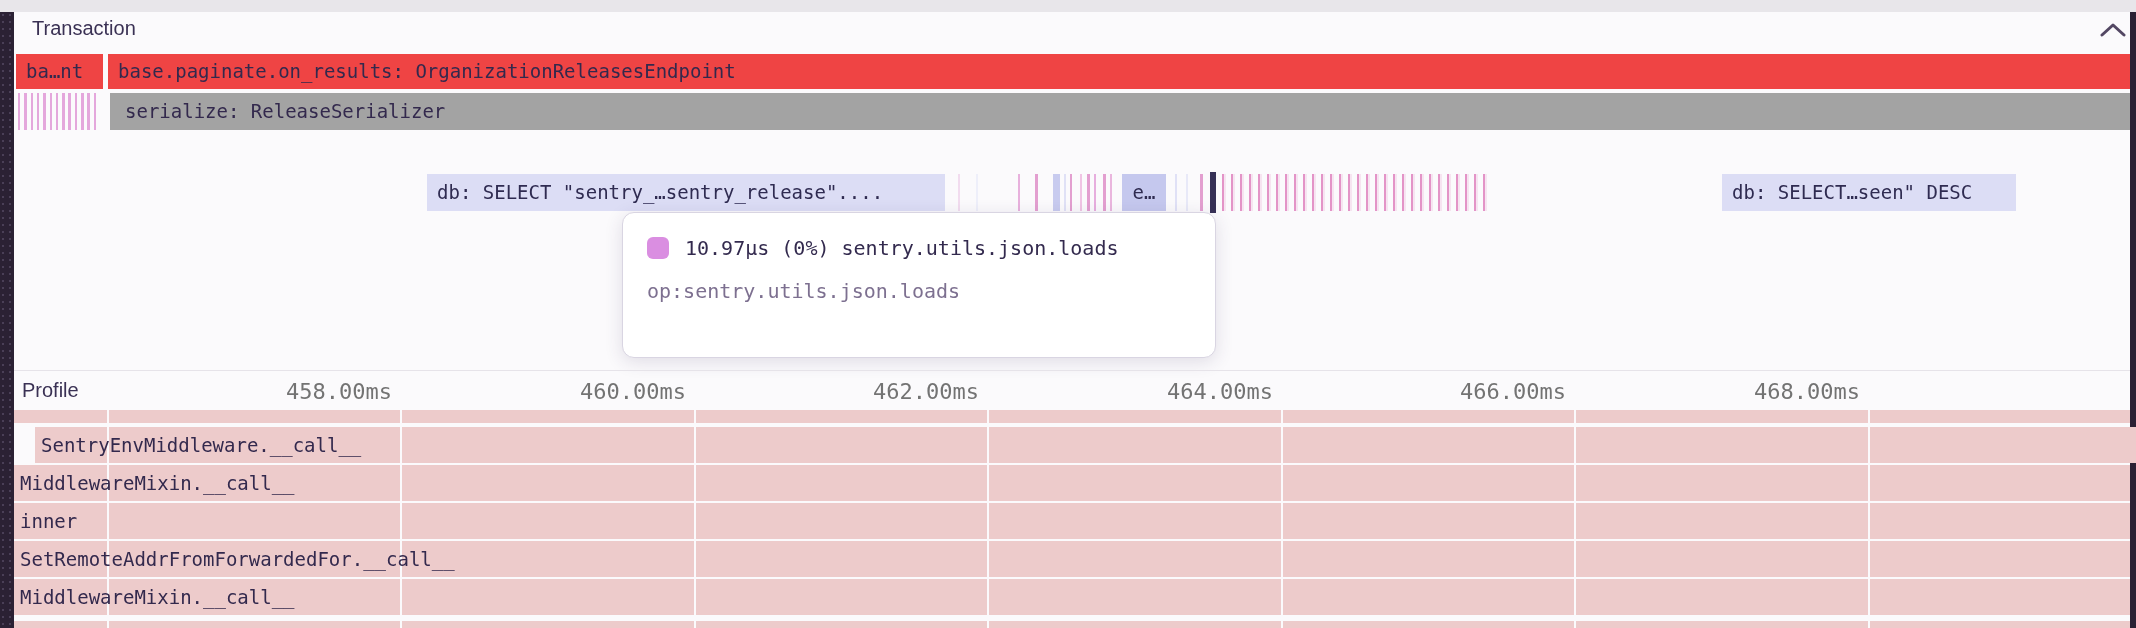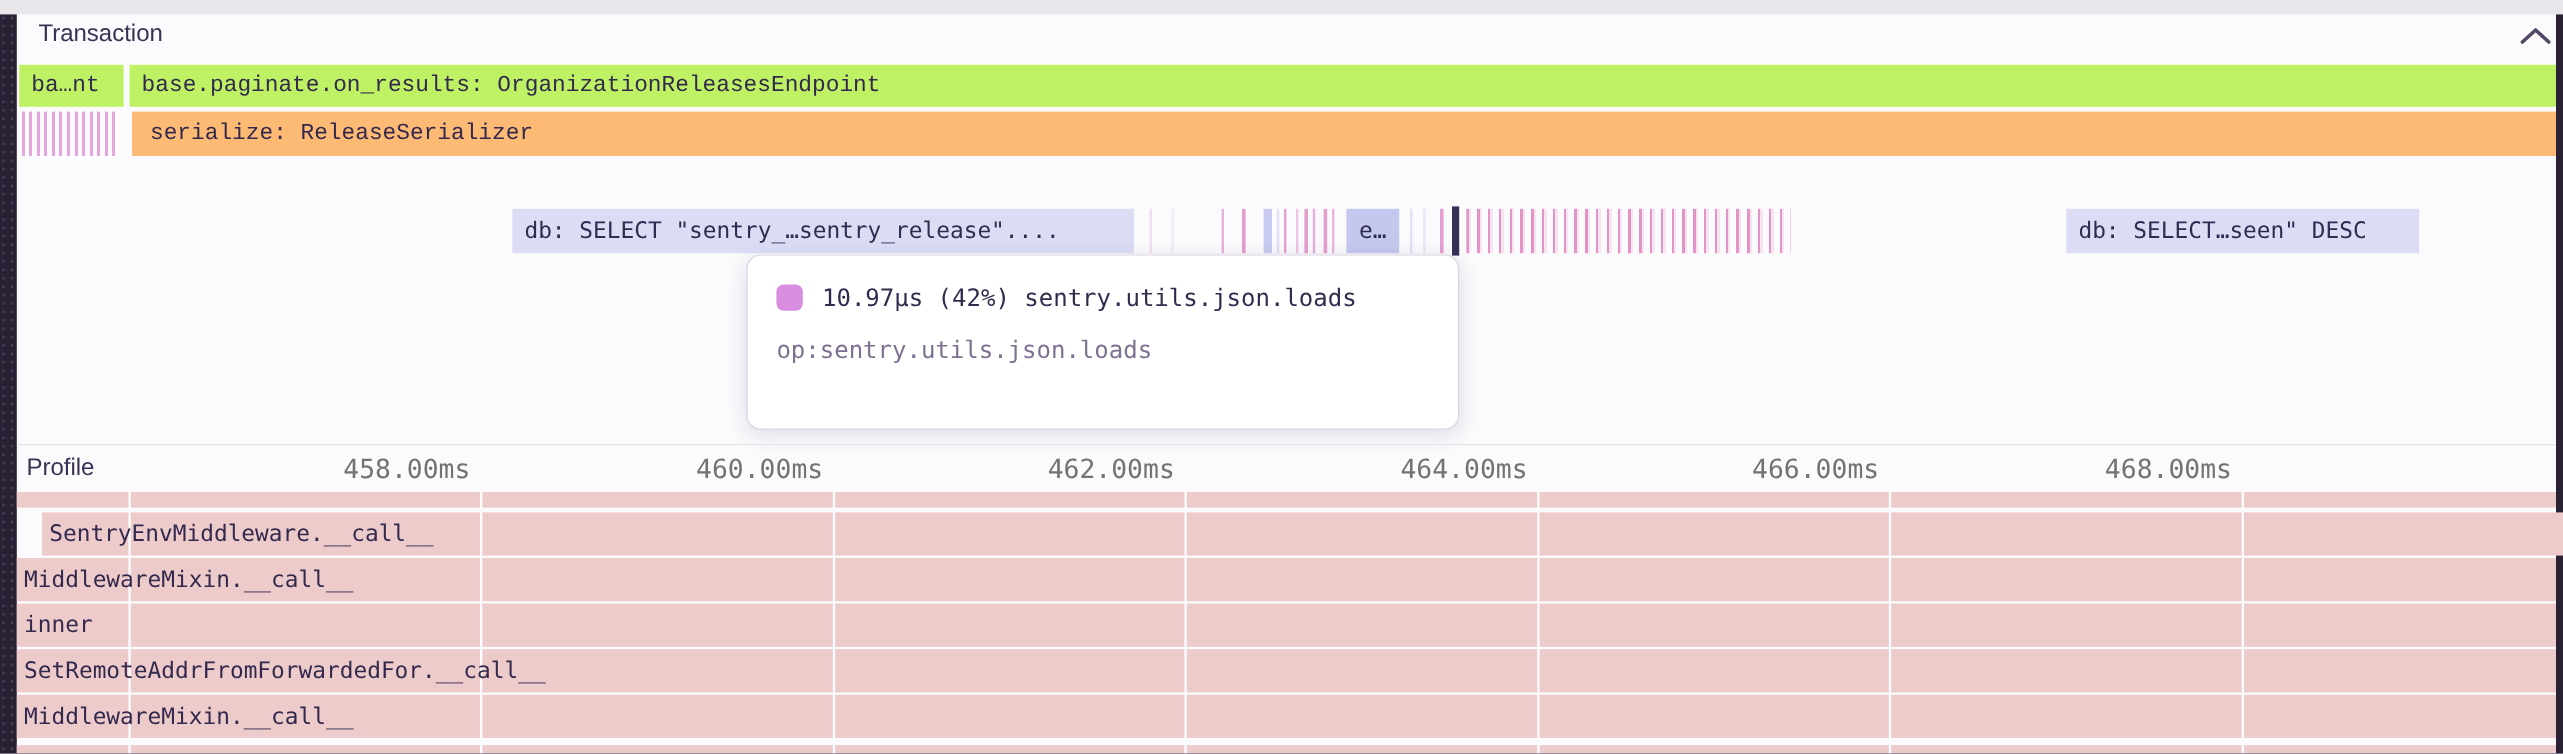--- a/index.html
+++ b/index.html
@@ -18,22 +18,22 @@
     radial-gradient(circle at 3px 3px, #4a3f57 1px, transparent 1.4px) 0 0/7px 7px,#2b2134;}
   .edge.right{left:2130px;width:6px;}
 
   
   .tx-title{left:32px;top:17px;font-size:20px;color:#3a3154;}
   .chevron{left:2100px;top:22px;}
 
   
   .bar{overflow:hidden;white-space:nowrap;font-size:19px;color:#33294d;}
   .bar .lbl{padding-left:10px;}
-  .bar-root{background:#bef264;font-family:Liberation Mono, monospace;}
-  .bar-serialize{background:#fdba74;font-family:Liberation Mono, monospace;}
+  .bar-root{background:#ef4444;}
+  .bar-serialize{background:#a3a3a3;}
   .bar-getattrs{background:#f6c2cf;}
   .bar-db{background:#dcddf5;color:#2f2b51;}
   .chip-tiny{background:#c5c8ee;text-align:center;color:#2f2b51;font-size:19px;}
   .bar-dark{background:#363056;}
   .left-stripes{background:repeating-linear-gradient(to right,#e4a7dc 0 2.5px,rgba(255,255,255,0) 2.5px 6.3px);}
   .right-stripes{background:repeating-linear-gradient(to right,rgba(223,130,190,.85) 0 2px,rgba(223,130,190,.18) 2px 4px,rgba(255,255,255,0) 4px 9px);}
   .tick-line{top:174px;height:37px;}
 
   
   .tooltip{
@@ -113,21 +113,21 @@
 
   <div class="abs right-stripes" style="left:1222px;top:174px;width:270px;height:37px;"></div>
 
   <div class="abs bar bar-db mono" style="left:1722px;top:174px;width:294px;height:37px;line-height:37px;">
     <span class="lbl">db: SELECT…seen" DESC</span>
   </div>
 
   <div class="abs tooltip mono">
     <div class="tt-line1">
       <span class="tt-swatch"></span>
-      <span>10.97µs (42%) sentry.utils.json.loads</span>
+      <span>10.97µs (0%) sentry.utils.json.loads</span>
     </div>
     <div class="tt-sub">op:sentry.utils.json.loads</div>
   </div>
 
   <div class="abs divider"></div>
   <div class="abs profile-title">Profile</div>
 
   <div class="abs">
     <div class="abs ruler-tick mono" style="left:242px;">458.00ms</div>
     <div class="abs ruler-tick mono" style="left:536px;">460.00ms</div>

